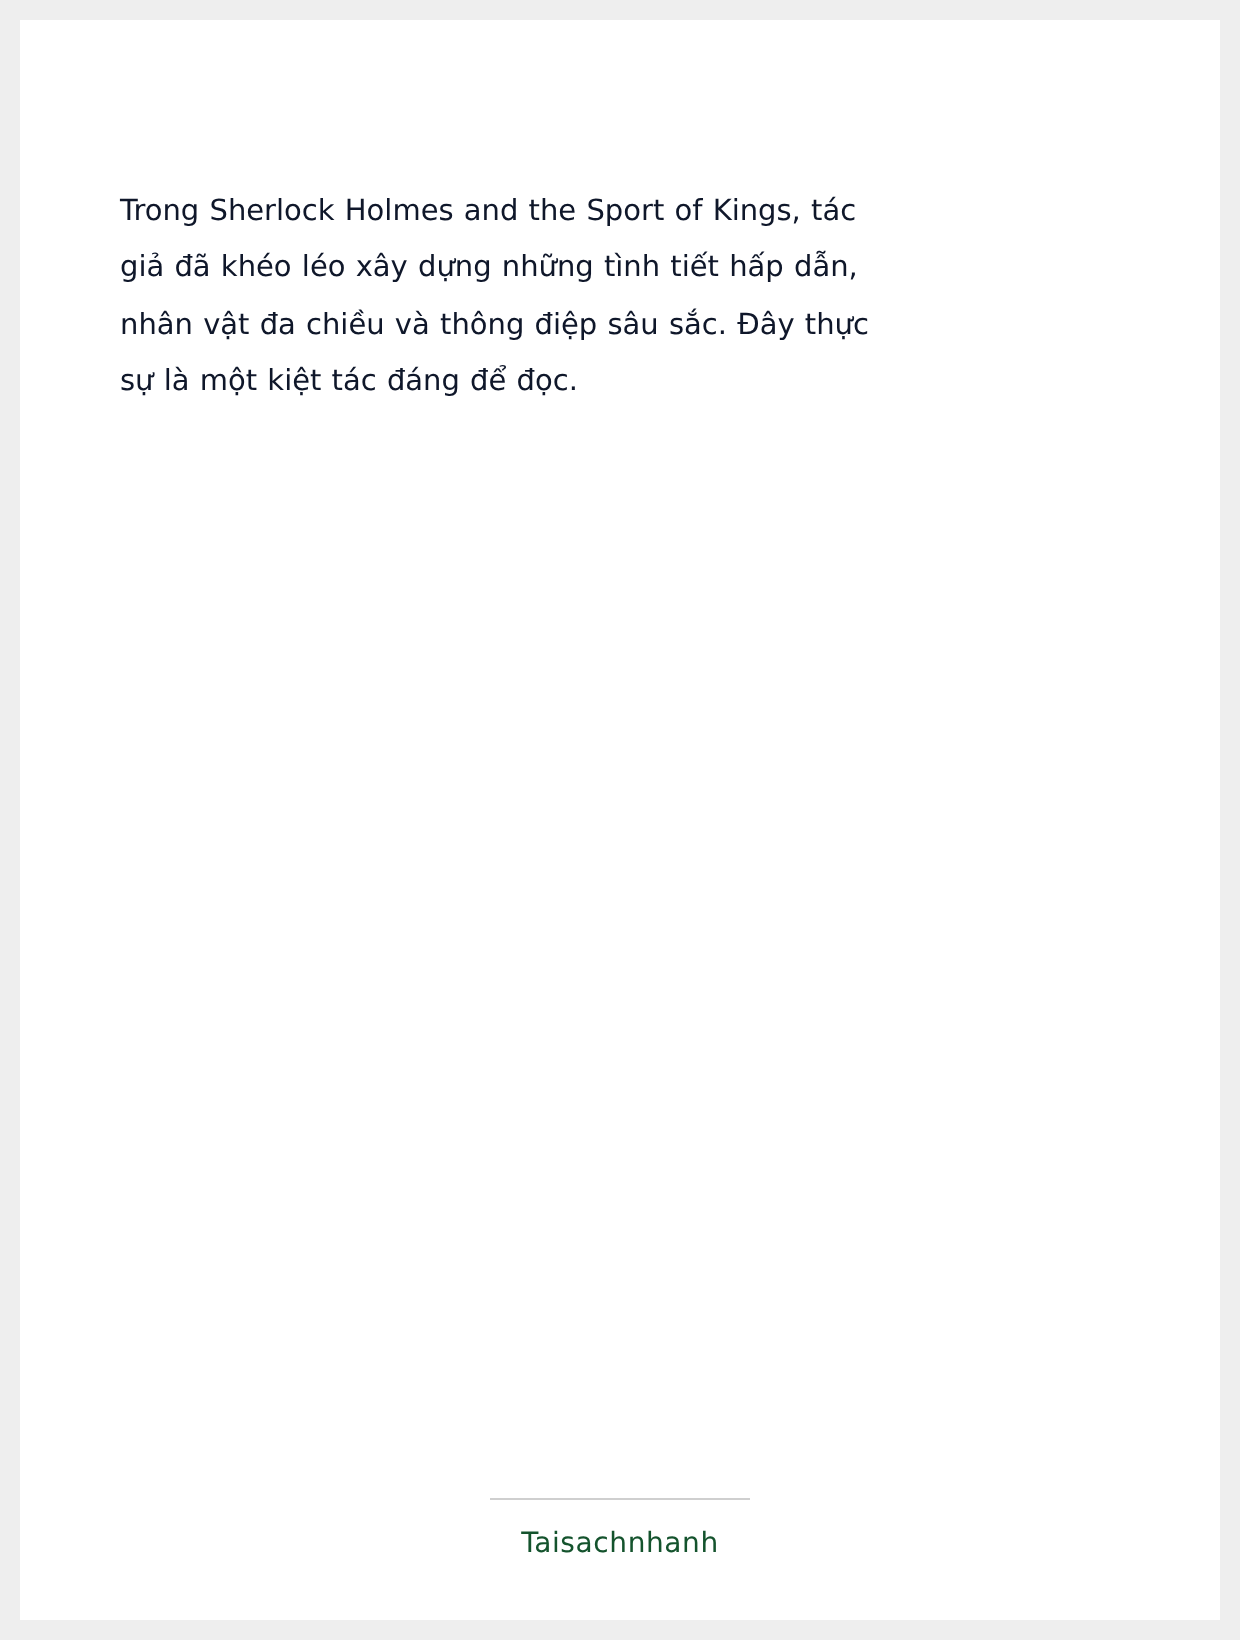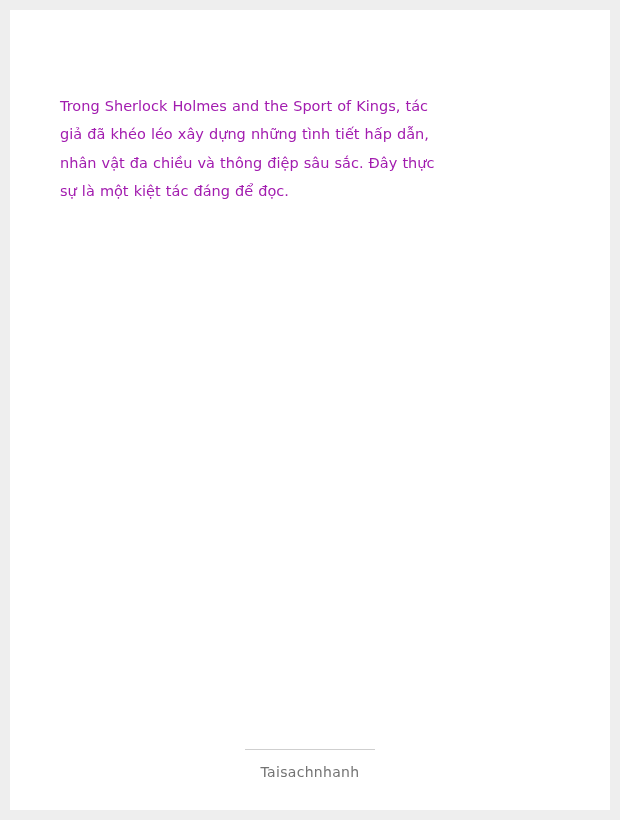--- a/index.html
+++ b/index.html
@@ -39,42 +39,42 @@
     color: #2f3b52;
     letter-spacing: 0.2px;
     margin: 18px 0 0 0;
     padding-bottom: 20px;
     border-bottom: 1px solid #d8d8d8;
   }
   .body-text {
     margin-top: 32px;
     font-family: "DejaVu Sans", sans-serif;
     font-size: 14.5px;
-    color: #a21caf;
+    color: #0f172a;
     line-height: 1.95;
     white-space: pre-line;
     word-spacing: 0.5px;
   }
   .footer {
     position: absolute;
     left: 0;
     bottom: 30px;
     width: 600px;
     text-align: center;
   }
   .footer-rule {
     width: 130px;
     height: 1px;
     background: #cfcfcf;
     margin: 0 auto 14px auto;
   }
   .footer-text {
     font-family: "DejaVu Sans", sans-serif;
     font-size: 14px;
-    color: #737373;
+    color: #14532d;
     letter-spacing: 0.3px;
   }
 </style>
 </head>
 <body>
 
 <div class="page">
   <div class="content">
     <div class="body-text">Trong Sherlock Holmes and the Sport of Kings, tác
 giả đã khéo léo xây dựng những tình tiết hấp dẫn,

